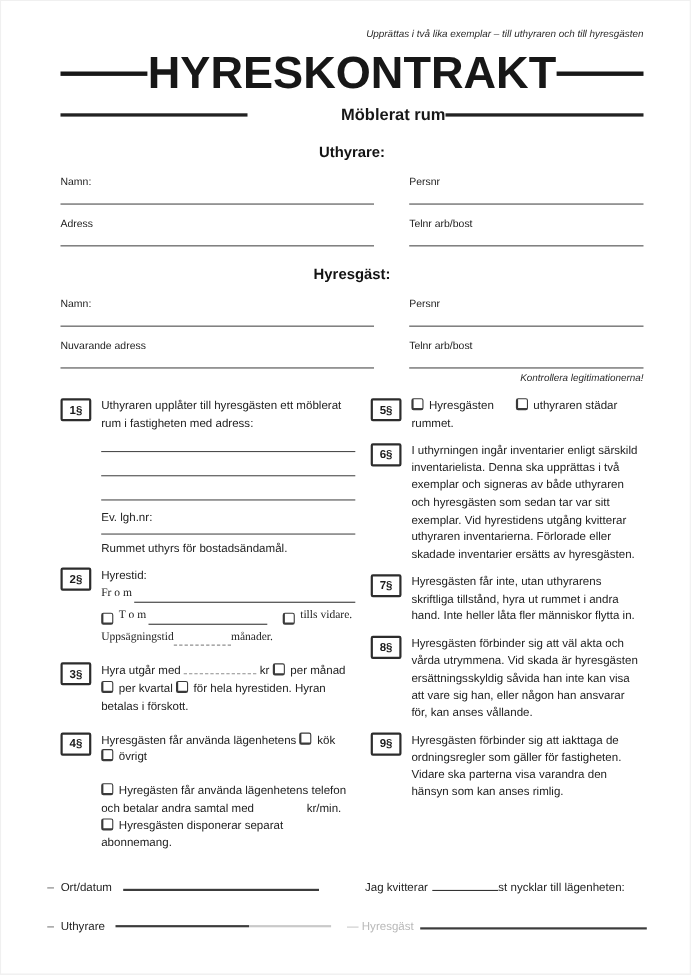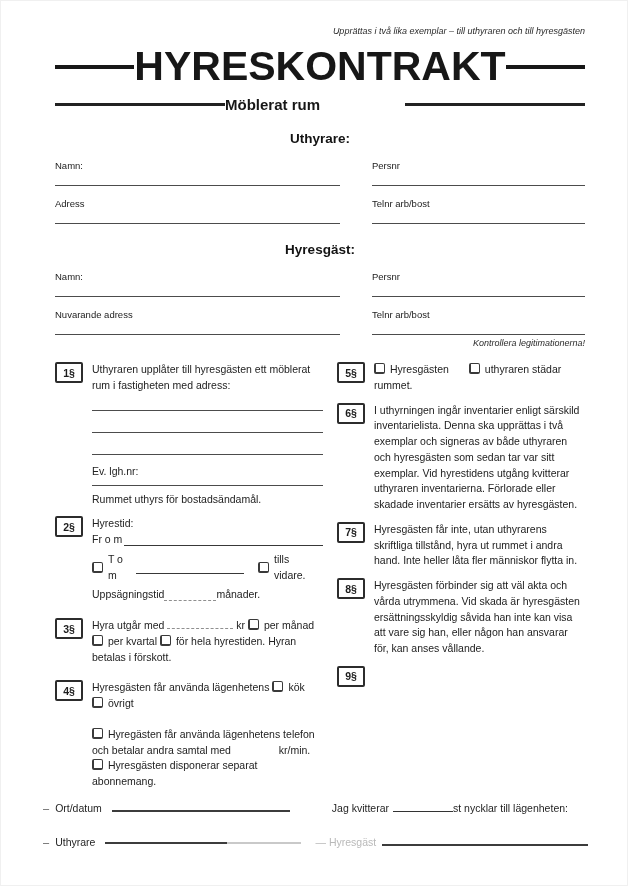--- a/index.html
+++ b/index.html
@@ -31,21 +31,21 @@
   .title-row h1{
     flex:1;text-align:center;margin:0;
     font-size:41px;font-weight:bold;letter-spacing:0px;
     color:#171717;line-height:1.0;
   }
   .subtitle-row{display:flex;align-items:center;margin-top:9px;}
   .sub-bar{height:2.5px;background:#222;}
   .sub-bar.l{width:170px;}
   .sub-bar.r{width:180px;}
   .subtitle{
-    flex:1;text-align:left;
+    flex:1;text-align:right;
     font-size:15px;font-weight:bold;color:#171717;
   }
 
   
   .party-heading{
     font-size:13.5px;font-weight:bold;margin:0 0 2px 0;color:#131313;text-align:center;
   }
   .party{margin-top:18px;}
   .fgrid{display:grid;grid-template-columns:285px 1fr;column-gap:32px;}
   .fcell{
@@ -79,21 +79,21 @@
     display:inline-block;width:8px;height:8px;
     border:1px solid #3a3a3a;border-left-width:2px;border-bottom-width:2px;
     border-radius:2px;margin-right:5px;vertical-align:-1px;
     background:#fff;
   }
 
   
   .wline{border-bottom:1.5px solid #4c4c4c;height:21px;}
   .wline.first{height:16px;}
   .wline .inlabel{font-size:10.5px;color:#222;}
-  .row{display:flex;align-items:center;}
+  .row{display:flex;align-items:flex-end;font-family:Liberation Serif, serif;}
   .solidfill{flex:1;border-bottom:1.5px solid #383838;height:11px;margin-left:2px;}
   .solidfill.w110{flex:none;width:108px;}
   .dashgap{display:inline-block;border-bottom:1px dashed #8f8f8f;height:10px;}
   .w52{width:52px;}
   .w70{width:66px;}
   .spacer{display:inline-block;width:42px;}
   .dashfill{flex:1;border-bottom:1px dashed #8f8f8f;height:10px;margin:0 2px;}
   .dashfill.w90{flex:none;width:88px;}
   .mt4{margin-top:4px;}
   .mt6{margin-top:6px;}
@@ -303,20 +303,23 @@
 
         <div class="para mt8">
           <div class="pnum">8§</div>
           <div class="pbody">
             <div class="ptext">Hyresgästen förbinder sig att väl akta och vårda utrymmena. Vid skada är hyresgästen ersättningsskyldig såvida han inte kan visa att vare sig han, eller någon han ansvarar för, kan anses vållande.</div>
           </div>
         </div>
 
         <div class="para mt8">
           <div class="pnum">9§</div>
+          <div class="pbody">
+            <div class="ptext">Hyresgästen förbinder sig att iakttaga de ordningsregler som gäller för fastigheten. Vidare ska parterna visa varandra den hänsyn som kan anses rimlig.</div>
+          </div>
         </div>
 
 
       </div>
     </div>
   </div>
 
   <div class="footer">
     <div class="frow">
       <span class="tick">–</span>

